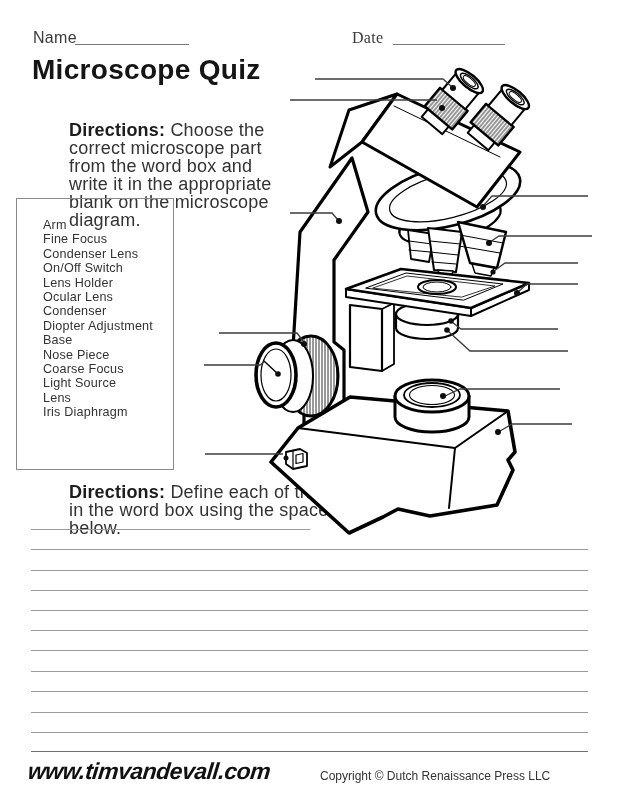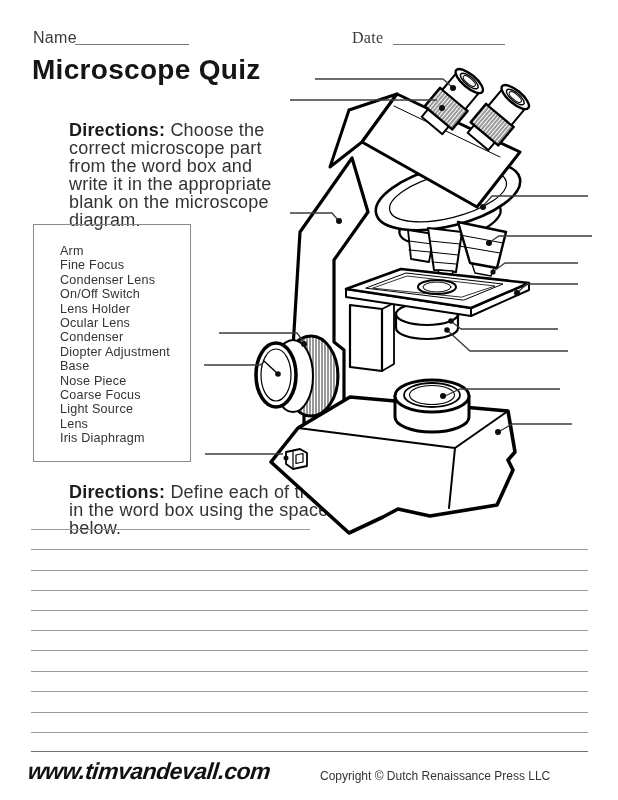--- a/index.html
+++ b/index.html
@@ -11,22 +11,22 @@
   .fill-line { position:absolute; border-bottom:1.5px solid #777; height:1px; }
   .title {
     position:absolute; left:32px; top:54px; font-size:28px; font-weight:bold;
     color:#151515; letter-spacing:.3px;
   }
   .dir { position:absolute; font-size:18px; line-height:18px; color:#333; letter-spacing:.2px;margin-left:36px; }
   .dir b { color:#1c1c1c; }
   #dir1 { left:33px; top:103px; width:212px; }
   #dir2 { left:33px; top:465px; width:305px; }
   .wordbox {
-    position:absolute; left:33px; top:198px; width:158px; height:238px;
-    border:1.5px solid #8a8a8a; box-sizing:border-box;margin-top:26px;
+    position:absolute; left:16px; top:198px; width:158px; height:272px;
+    border:1.5px solid #8a8a8a; box-sizing:border-box;
   }
   .wordbox ul { list-style:none; margin:19px 0 0 26px; padding:0; }
   .wordbox li { font-size:12.6px; line-height:14.4px; letter-spacing:.2px; color:#333; }
   .wline { position:absolute; height:1px; border-top:1.2px solid #9b9b9b; }
   .footer-divider { position:absolute; left:31px; top:751px; width:557px; height:1px; border-top:1.4px solid #6f6f6f; }
   .site {
     position:absolute; left:28px; top:758px; font-size:23px; font-weight:bold; font-style:italic;
     color:#111; transform:skewX(-6deg); letter-spacing:-.5px;
   }
   .copyright { position:absolute; left:320px; top:769px; width:268px; font-size:12px; color:#333; }

